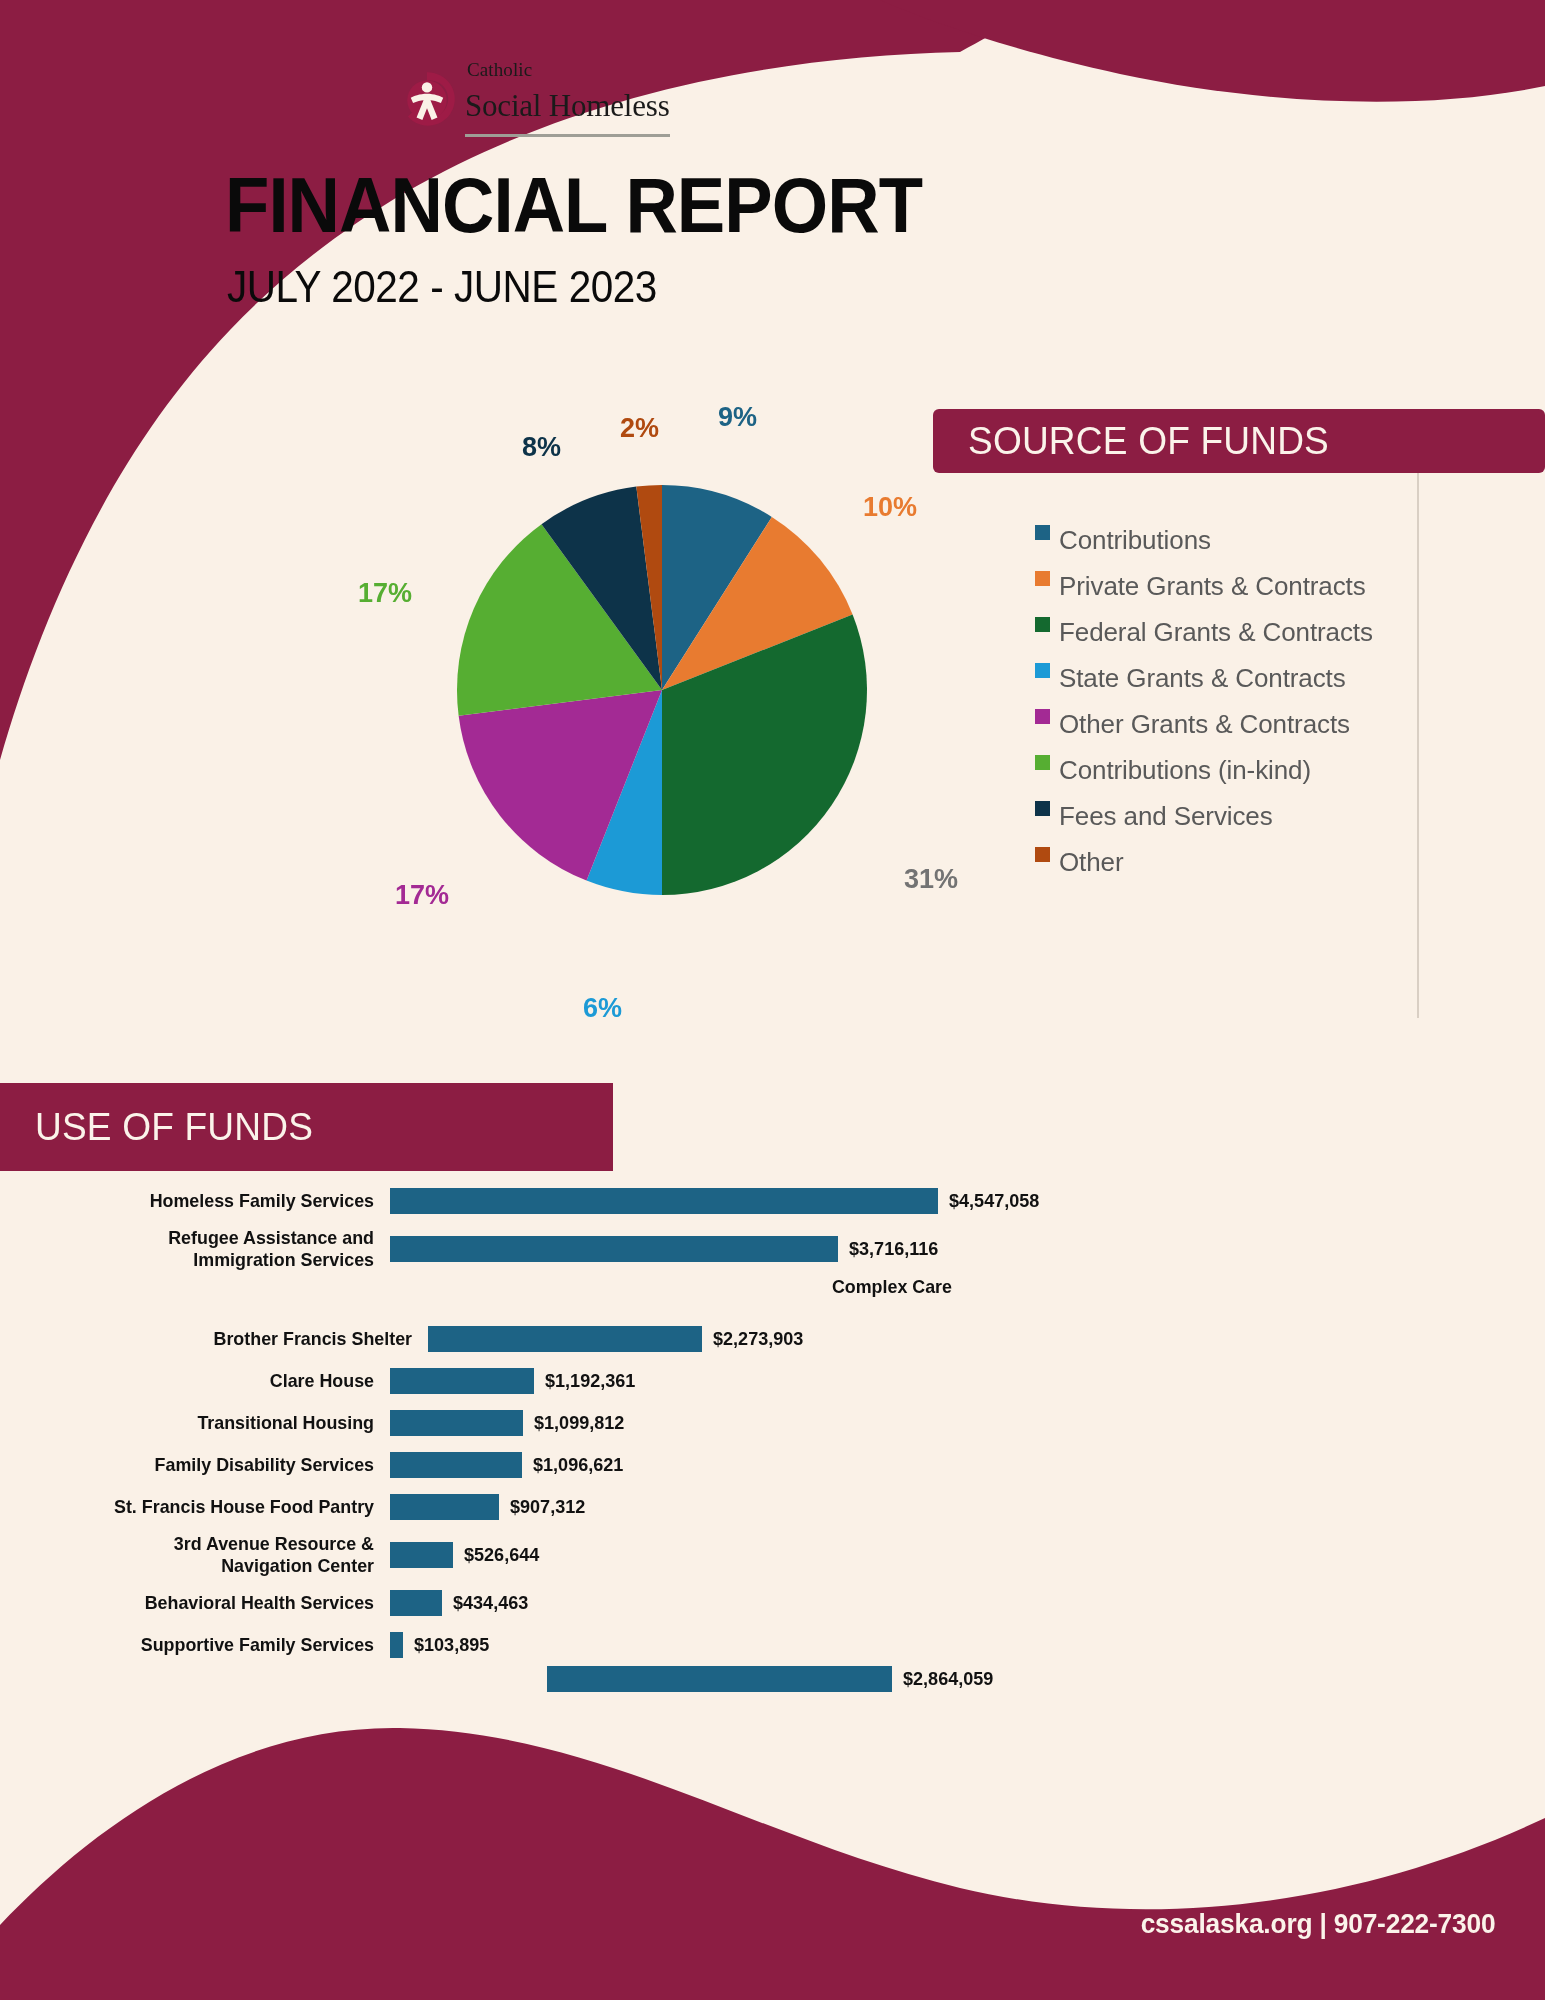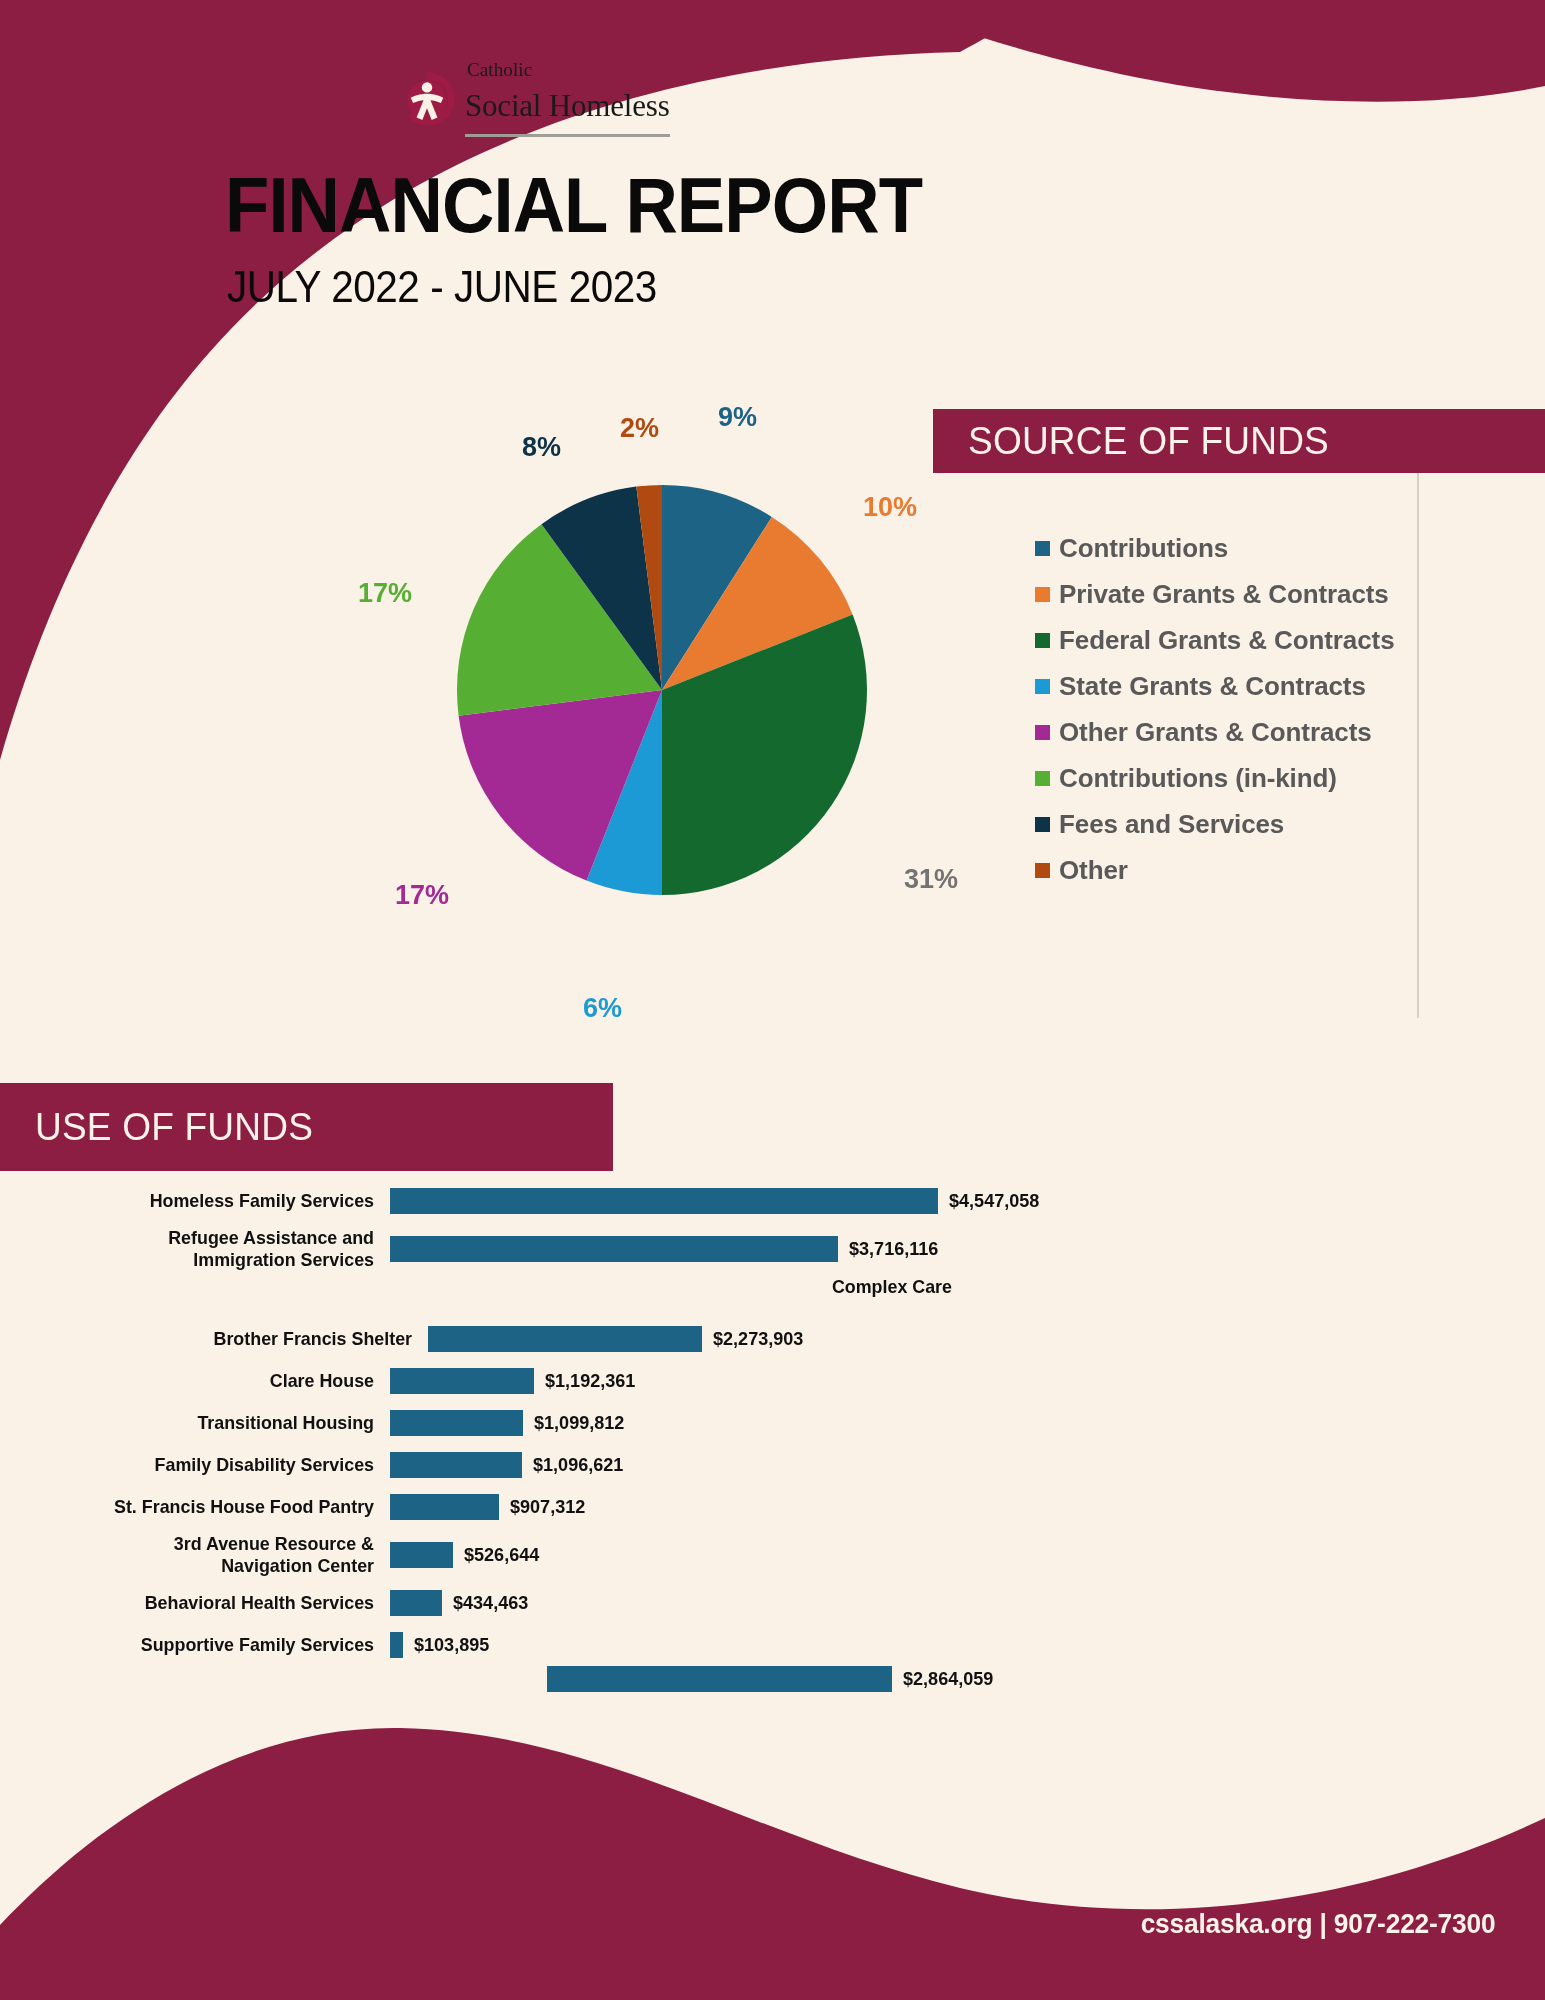--- a/index.html
+++ b/index.html
@@ -52,38 +52,38 @@
   
   .banner {
     position:absolute; background:#8C1D43; z-index:3;
     display:flex; align-items:center;
   }
   .banner span {
     color:#FBF3EA; font-size:39px; letter-spacing:.2px;
     transform:scaleX(.95); transform-origin:left center;
     white-space:nowrap;
   }
-  #banner-source { left:933px; top:409px; width:612px; height:64px; padding-left:35px; }
+  #banner-source { left:933px; top:409px; width:612px; height:64px; padding-left:35px;border-radius:6px; }
   #banner-use    { left:0px;  top:1083px; width:613px; height:88px; padding-left:35px; }
   .banner-divider {
     position:absolute; left:1417px; top:409px; width:2px; height:609px;
     background:#d9cfc4; z-index:2;
   }
 
   
   .pie-svg { position:absolute; left:392px; top:420px; width:540px; height:540px; z-index:2; }
   .pie-label {
     position:absolute; z-index:4; font-size:27px; font-weight:bold;
     white-space:nowrap;
   }
 
   
   .legend { position:absolute; left:1035px; top:525px; z-index:3; }
   .legend-row {
-    display:flex; align-items:center; height:46px;font-weight:bold;
+    display:flex; align-items:flex-start; height:46px;
   }
   .legend-swatch {
     width:15px; height:15px; flex:0 0 15px; margin-right:9px;
   }
   .legend-label {
     font-size:26px; color:#595959; letter-spacing:-.1px; white-space:nowrap;
   }
 
   
   .bars { position:absolute; left:0px; top:1180px; width:1545px; z-index:3; }

